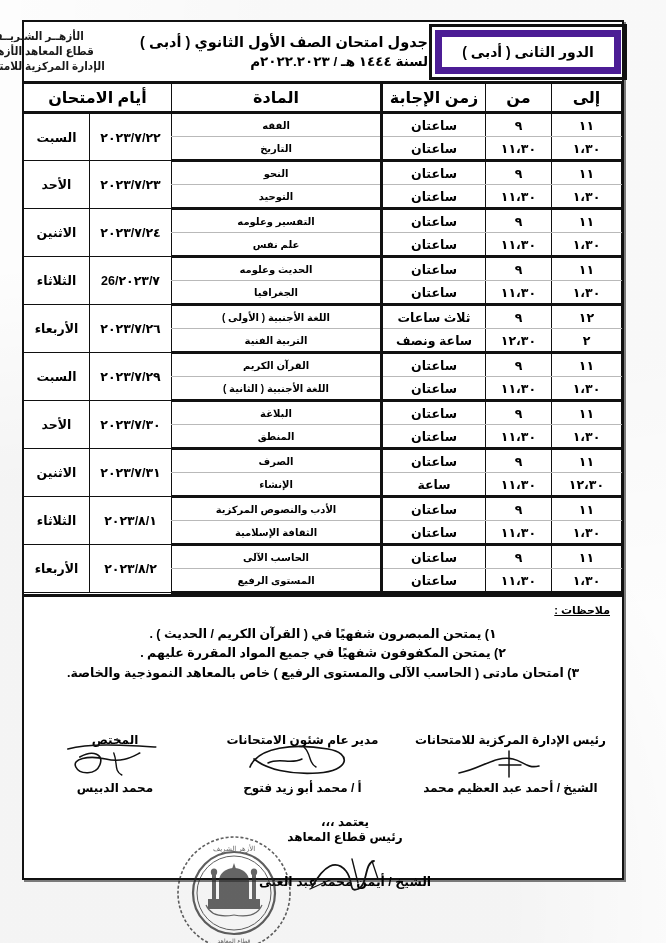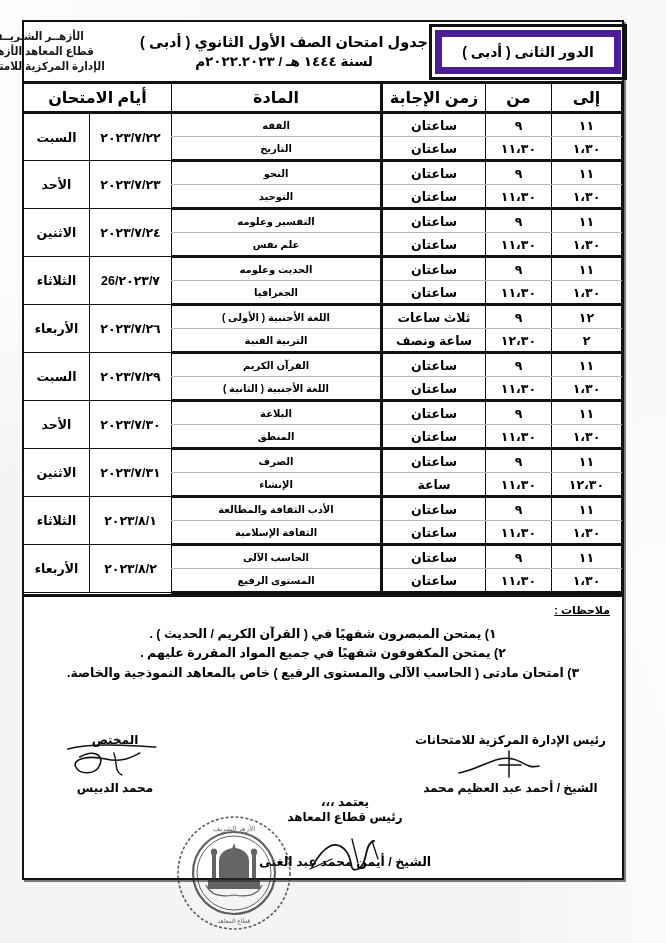--- a/index.html
+++ b/index.html
@@ -51,21 +51,21 @@
     color:#1a1a1a;
     text-align:center;
     filter:blur(.18px);
     padding:2px 4px;
     box-sizing:border-box;
   }
   .head-logo div{white-space:nowrap;transform:scaleY(1.08);}
   .head-title{
     flex:1 1 auto;
     display:flex;flex-direction:column;
-    align-items:center;justify-content:center;
+    justify-content:center;
     gap:3px;
     padding:2px 6px;
     box-sizing:border-box;
   }
   .head-title .t1{font-size:14.5px;font-weight:bold;white-space:nowrap;}
   .head-title .t2{font-size:13.5px;font-weight:bold;white-space:nowrap;}
   .head-round{
     flex:0 0 188px;
     display:flex;align-items:center;justify-content:center;
     box-sizing:border-box;
@@ -156,21 +156,21 @@
   .sig-name{font-size:12px;font-weight:bold;white-space:nowrap;}
 
   
   .scribble{position:absolute;pointer-events:none;}
   .scr1{left:50%;top:-4px;transform:translateX(-46%);}
   .scr2{left:50%;top:-6px;transform:translateX(-50%);}
   .scr3{left:48%;top:2px;transform:translateX(-50%);}
 
   .approve{
     position:relative;
-    margin-top:0;
+    margin-top:20px;
     text-align:center;
     padding-left:44px;
   }
   .approve .a1{font-size:12px;font-weight:bold;}
   .approve .a2{font-size:12px;font-weight:bold;margin-top:1px;}
   .approve .a3{font-size:12.5px;font-weight:bold;margin-top:30px;}
 
   
   .seal{
     position:absolute;
@@ -337,21 +337,21 @@
           <tr class="second g7">
             <td class="cell to">١٢،٣٠</td>
             <td class="cell from">١١،٣٠</td>
             <td class="cell dur">ساعة</td>
             <td class="cell subj vdiv">الإنشاء</td>
           </tr>
           <tr class="first g8">
             <td class="cell to">١١</td>
             <td class="cell from">٩</td>
             <td class="cell dur">ساعتان</td>
-            <td class="cell subj vdiv">الأدب الثقافة والمطالعة</td>
+            <td class="cell subj vdiv">الأدب والنصوص المركزية</td>
             <td class="date" rowspan="2">٢٠٢٣/٨/١</td>
             <td class="day" rowspan="2">الثلاثاء</td>
           </tr>
           <tr class="second g8">
             <td class="cell to">١،٣٠</td>
             <td class="cell from">١١،٣٠</td>
             <td class="cell dur">ساعتان</td>
             <td class="cell subj vdiv">الثقافة الإسلامية</td>
           </tr>
           <tr class="first g9">
@@ -387,20 +387,31 @@
         <div class="sig-gap">
           <svg class="scribble scr3" width="120" height="34" viewBox="0 0 120 34">
             <path d="M12 24 C 34 20, 48 6, 66 10 C 76 12, 80 20, 92 17" stroke="#111" stroke-width="1.6" fill="none" stroke-linecap="round"></path>
             <path d="M62 2 L 62 28" stroke="#111" stroke-width="1.5" fill="none" stroke-linecap="round"></path>
             <path d="M52 16 L 74 16" stroke="#111" stroke-width="1.4" fill="none" stroke-linecap="round"></path>
           </svg>
         </div>
         <div class="sig-name">الشيخ / أحمد عبد العظيم محمد</div>
       </div>
 
+      <div class="sig-col">
+        <div class="sig-role">مدير عام شئون الامتحانات</div>
+        <div class="sig-gap">
+          <svg class="scribble scr2" width="140" height="40" viewBox="0 0 140 40">
+            <path d="M18 26 C 26 6, 62 2, 96 8 C 120 12, 118 30, 86 32 C 58 34, 34 28, 22 18" stroke="#111" stroke-width="1.7" fill="none" stroke-linecap="round"></path>
+            <path d="M36 22 C 48 16, 58 24, 70 18" stroke="#111" stroke-width="1.5" fill="none" stroke-linecap="round"></path>
+            <path d="M72 6 C 80 14, 76 22, 84 26" stroke="#111" stroke-width="1.4" fill="none" stroke-linecap="round"></path>
+          </svg>
+        </div>
+        <div class="sig-name">أ / محمد أبو زيد فتوح</div>
+      </div>
 
       <div class="sig-col">
         <div class="sig-role">المختص</div>
         <div class="sig-gap">
           <svg class="scribble scr1" width="120" height="40" viewBox="0 0 120 40">
             <path d="M8 6 C 30 0, 62 2, 96 4" stroke="#111" stroke-width="1.5" fill="none" stroke-linecap="round"></path>
             <path d="M20 14 C 34 6, 44 12, 40 22 C 36 32, 20 32, 16 24 C 12 16, 28 12, 46 16 C 62 20, 72 14, 80 10" stroke="#111" stroke-width="1.6" fill="none" stroke-linecap="round"></path>
             <path d="M54 10 C 58 20, 54 28, 62 32" stroke="#111" stroke-width="1.4" fill="none" stroke-linecap="round"></path>
           </svg>
         </div>

